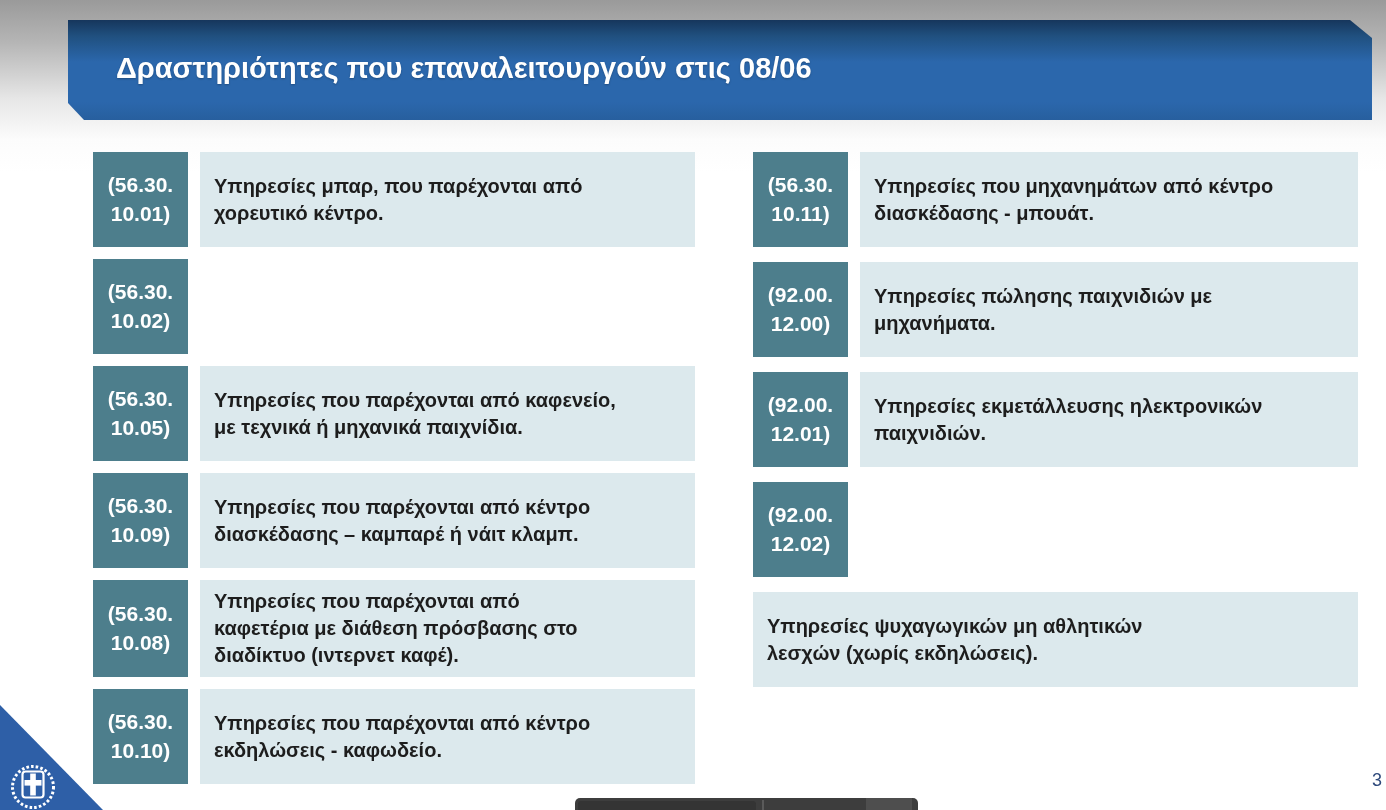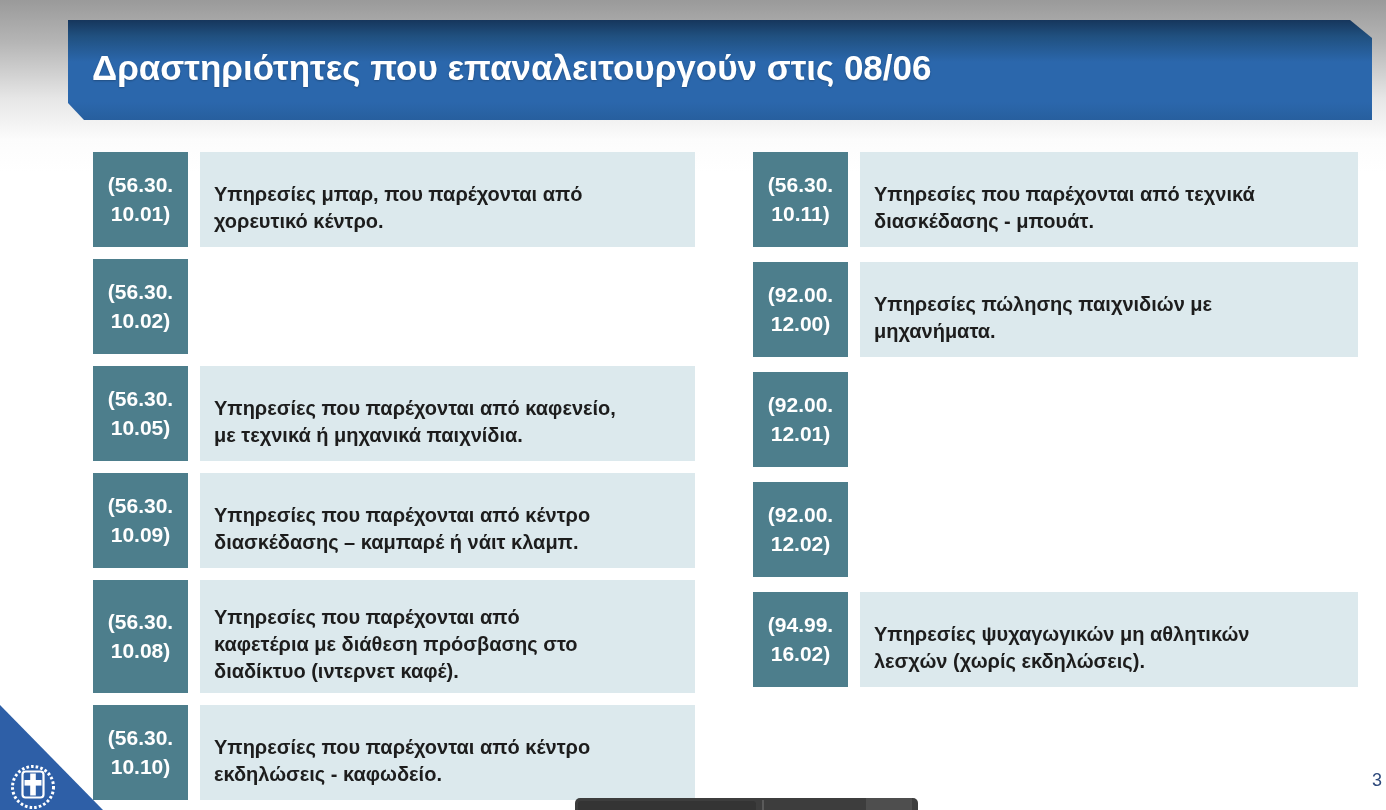--- a/index.html
+++ b/index.html
@@ -8,38 +8,38 @@
     position:relative;width:1386px;height:810px;overflow:hidden;
     background:linear-gradient(180deg,var(--background-gray,#9a9a9a) 0px,#b5b5b5 42px,#e6e6e6 98px,#fcfcfc 140px,#ffffff 172px,#ffffff 100%);
   }
   .banner{
     position:absolute;left:68px;top:20px;width:1304px;height:100px;
     background:linear-gradient(180deg,var(--banner-top,#16365c) 0%,#20507f 16%,var(--banner-main,#2b67ac) 42%,var(--banner-main,#2b67ac) 82%,#275f9e 100%);
     clip-path:polygon(0 0,calc(100% - 22px) 0,100% 18px,100% 100%,16px 100%,0 calc(100% - 17px));
     display:flex;align-items:center;
   }
   .banner h1{
-    margin:0;padding:0 20px 4px 24px;
-    color:#fff;font-size:35px;font-weight:bold;letter-spacing:0;
+    margin:0;padding:0 20px 4px 48px;
+    color:#fff;font-size:29px;font-weight:bold;letter-spacing:0;
     text-shadow:0 1px 2px rgba(0,0,0,0.25);
   }
   .col{position:absolute;top:152px;display:flex;flex-direction:column;}
   .col-left{left:93px;width:602px;gap:12px;}
   .col-right{left:753px;width:605px;gap:15px;}
   .row{display:flex;gap:12px;min-height:95px;align-items:stretch;}
   .code{
     width:95px;flex:0 0 95px;background:var(--code-box,#4d7e8c);
     color:#fff;font-weight:bold;font-size:21px;line-height:1.38;
     display:flex;align-items:center;justify-content:center;text-align:center;
     white-space:pre-line;
   }
   .desc{
     flex:1;background:var(--desc-box,#dce9ed);
     display:flex;align-items:center;
-    padding:24px 8px 8px 14px;box-sizing:border-box;
+    padding:8px 8px 8px 14px;box-sizing:border-box;
   }
   .desc-text{
     color:var(--text-dark,#1d1d1d);font-weight:bold;font-size:20px;line-height:27px;
     max-width:402px;
   }
   .corner{position:absolute;left:0;bottom:0;width:110px;height:106px;}
   .toolbar{
     position:absolute;left:575px;top:798px;width:343px;height:16px;
     background:var(--toolbar-dark,#3d3d3d);border-radius:5px 5px 0 0;overflow:hidden;
   }
@@ -104,45 +104,46 @@
     <div class="desc">
       <span class="desc-text">Υπηρεσίες που παρέχονται από κέντρο εκδηλώσεις - καφωδείο.</span>
     </div>
   </div>
 </div>
   <div class="col col-right" id="col-right">
   <div class="row">
     <div class="code">(56.30.
 10.11)</div>
     <div class="desc">
-      <span class="desc-text">Υπηρεσίες που παρέχονται από τεχνικά διασκέδασης - μπουάτ.</span>
+      <span class="desc-text">Υπηρεσίες που μηχανημάτων από κέντρο διασκέδασης - μπουάτ.</span>
     </div>
   </div>
 
   <div class="row">
     <div class="code">(92.00.
 12.00)</div>
     <div class="desc">
       <span class="desc-text">Υπηρεσίες πώλησης παιχνιδιών με μηχανήματα.</span>
     </div>
   </div>
 
   <div class="row">
     <div class="code">(92.00.
 12.01)</div>
+    <div class="desc">
+      <span class="desc-text">Υπηρεσίες εκμετάλλευσης ηλεκτρονικών παιχνιδιών.</span>
+    </div>
   </div>
 
   <div class="row">
     <div class="code">(92.00.
 12.02)</div>
   </div>
 
   <div class="row">
-    <div class="code">(94.99.
-16.02)</div>
     <div class="desc">
       <span class="desc-text">Υπηρεσίες ψυχαγωγικών μη αθλητικών λεσχών (χωρίς εκδηλώσεις).</span>
     </div>
   </div>
 </div>
 
   <svg class="corner" viewBox="0 0 110 106" aria-hidden="true">
     <polygon points="0,1 103,106 0,106" fill="#2e5fa7"></polygon>
     <g>
       <circle cx="33" cy="83" r="20.5" fill="none" stroke="#ffffff" stroke-width="3" stroke-dasharray="2.6 2.1"></circle>

